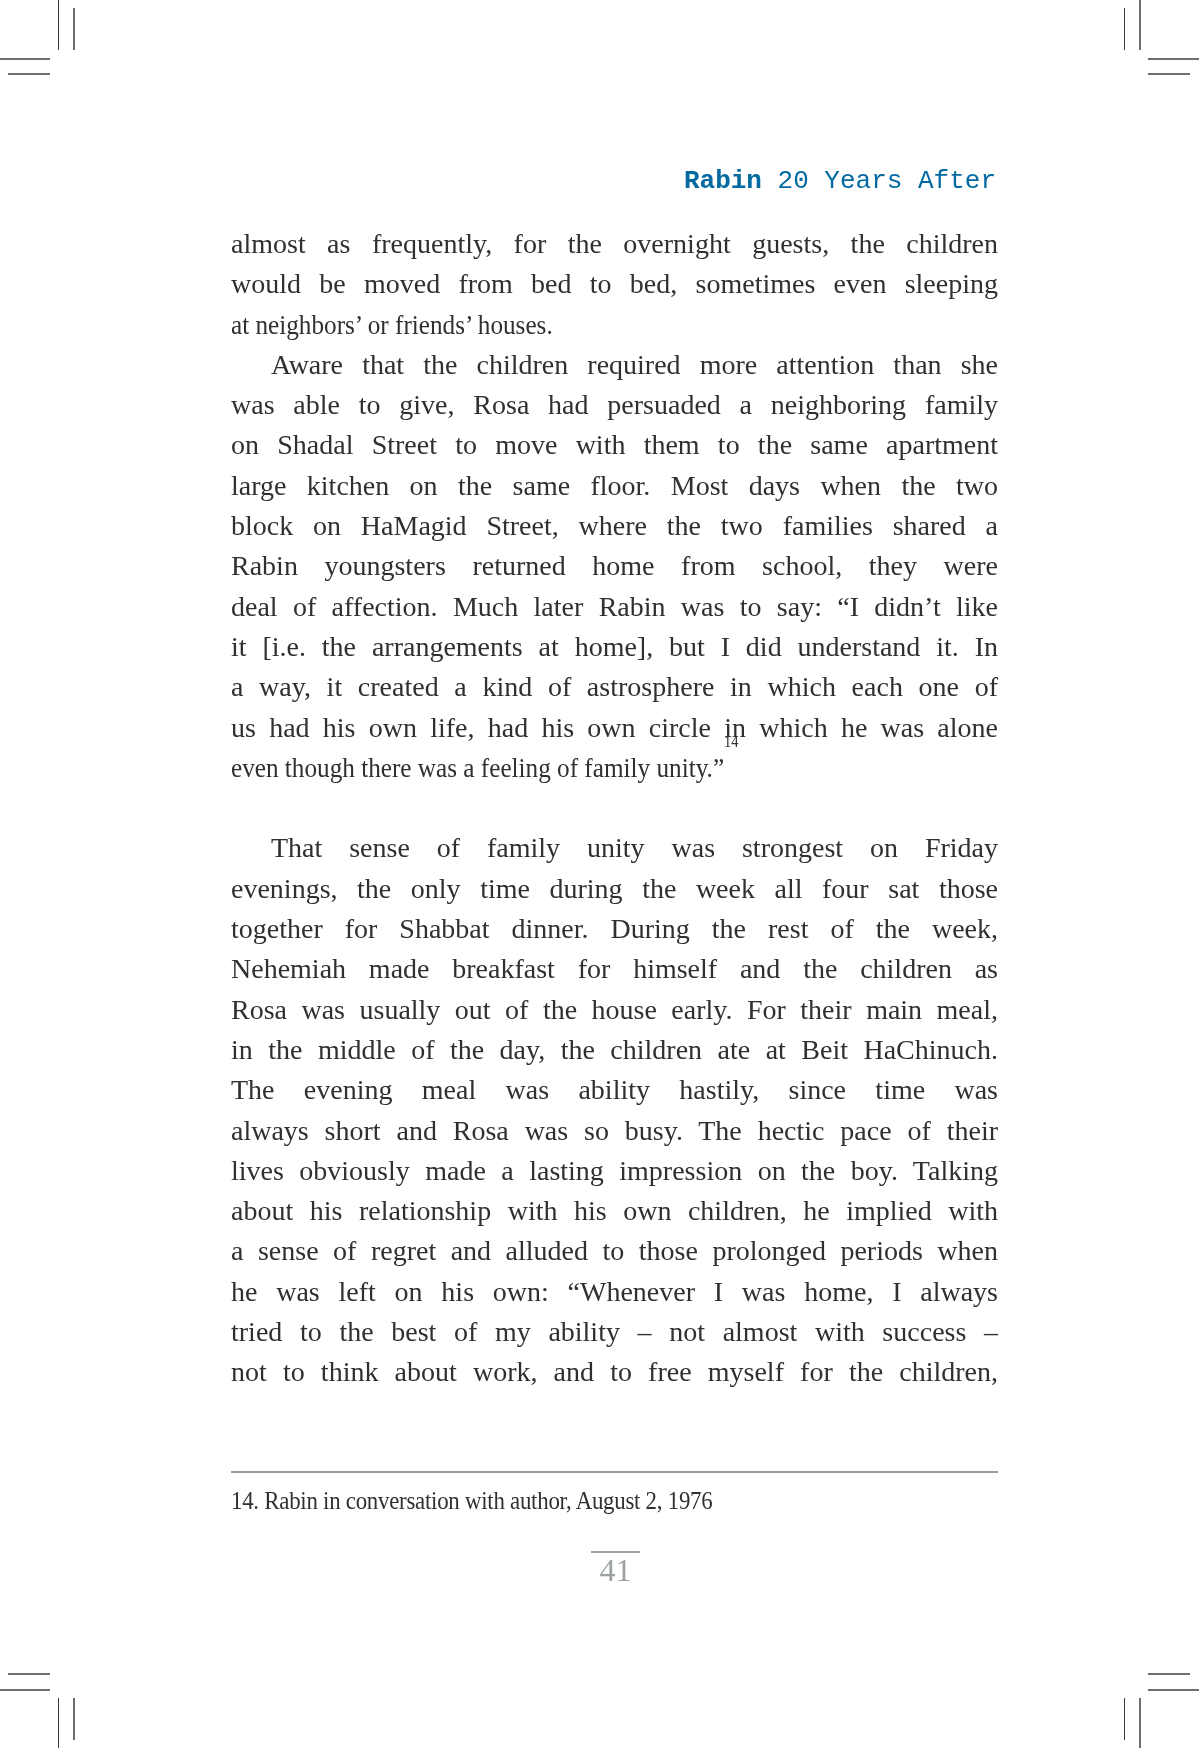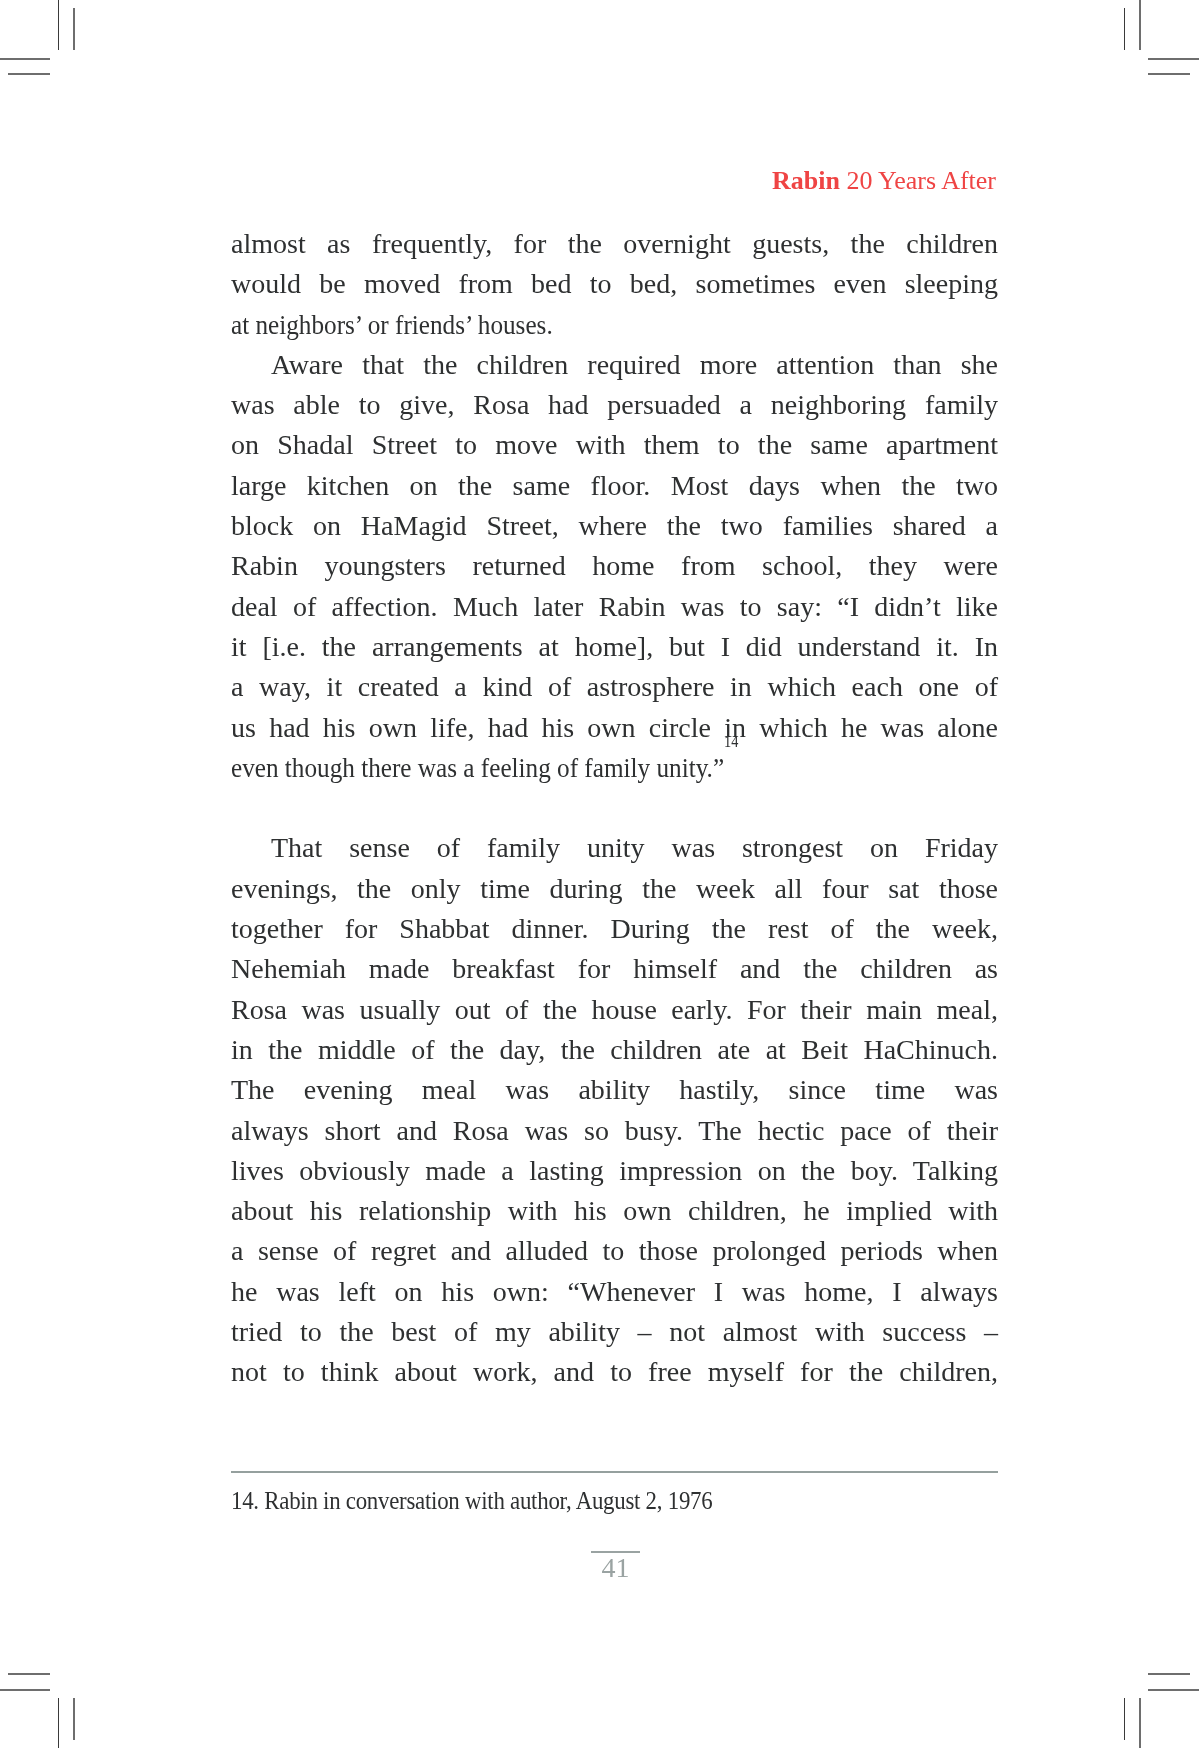--- a/index.html
+++ b/index.html
@@ -1,30 +1,30 @@
 <!DOCTYPE html>
 <html><head>
 <meta charset="utf-8">
 <style>
   html, body { margin:0; padding:0; background:#ffffff; }
   body { width:1199px; height:1748px; position:relative; overflow:hidden; }
   .mark { position:absolute; background:#6e6e6e; }
   .mark.dark { background:#3a3a3a; }
-  .header { position:absolute; top:166px; right:203px; font-family:Liberation Serif, serif; font-size:26px; color:#ef4444; white-space:nowrap; }
+  .header { position:absolute; top:166px; right:203px; font-family:Liberation Mono, monospace; font-size:26px; color:#0369a1; white-space:nowrap; }
   .header b { font-weight:bold; }
   .body-text { position:absolute; left:231px; width:767px; top:224px; font-family:"Liberation Serif", serif; font-size:28px; color:#2e3031; }
   .line { height:40.3px; line-height:40.3px; text-align:justify; text-align-last:justify; white-space:nowrap; overflow:visible; transform-origin:left center; }
   .line.last { text-align-last:left; }
   .line.indent { padding-left:40px; }
   .gap { height:40.3px; }
   sup { font-size:16px; line-height:0; vertical-align:top; position:relative; top:-6px; }
   .fn-rule { position:absolute; left:231px; width:767px; top:1471px; height:2px; background:#95a09e; }
   .footnote { position:absolute; left:231px; top:1486px; font-family:"Liberation Serif", serif; font-size:26px; color:#2e3031; white-space:nowrap; letter-spacing:-0.3px; }
   .pn-rule { position:absolute; left:591px; width:49px; top:1551px; height:2px; background:#9aa3a2; }
-  .page-num { position:absolute; left:591px; width:49px; top:1552px; text-align:center; font-family:"Liberation Serif", serif; font-size:28px; color:#9aa3a2; }
+  .page-num { position:absolute; left:591px; width:49px; top:1552px; text-align:center; font-family:"Liberation Serif", serif; font-size:32px; color:#9aa3a2; }
 </style>
 </head>
 <body>
 
 <div class="mark dark" style="left:58px;top:0;width:1px;height:50px;"></div>
 <div class="mark" style="left:73px;top:8px;width:2px;height:42px;"></div>
 <div class="mark" style="left:0;top:58px;width:50px;height:2px;"></div>
 <div class="mark" style="left:8px;top:73px;width:42px;height:2px;"></div>
 
 <div class="mark dark" style="left:1124px;top:8px;width:1px;height:42px;"></div>

